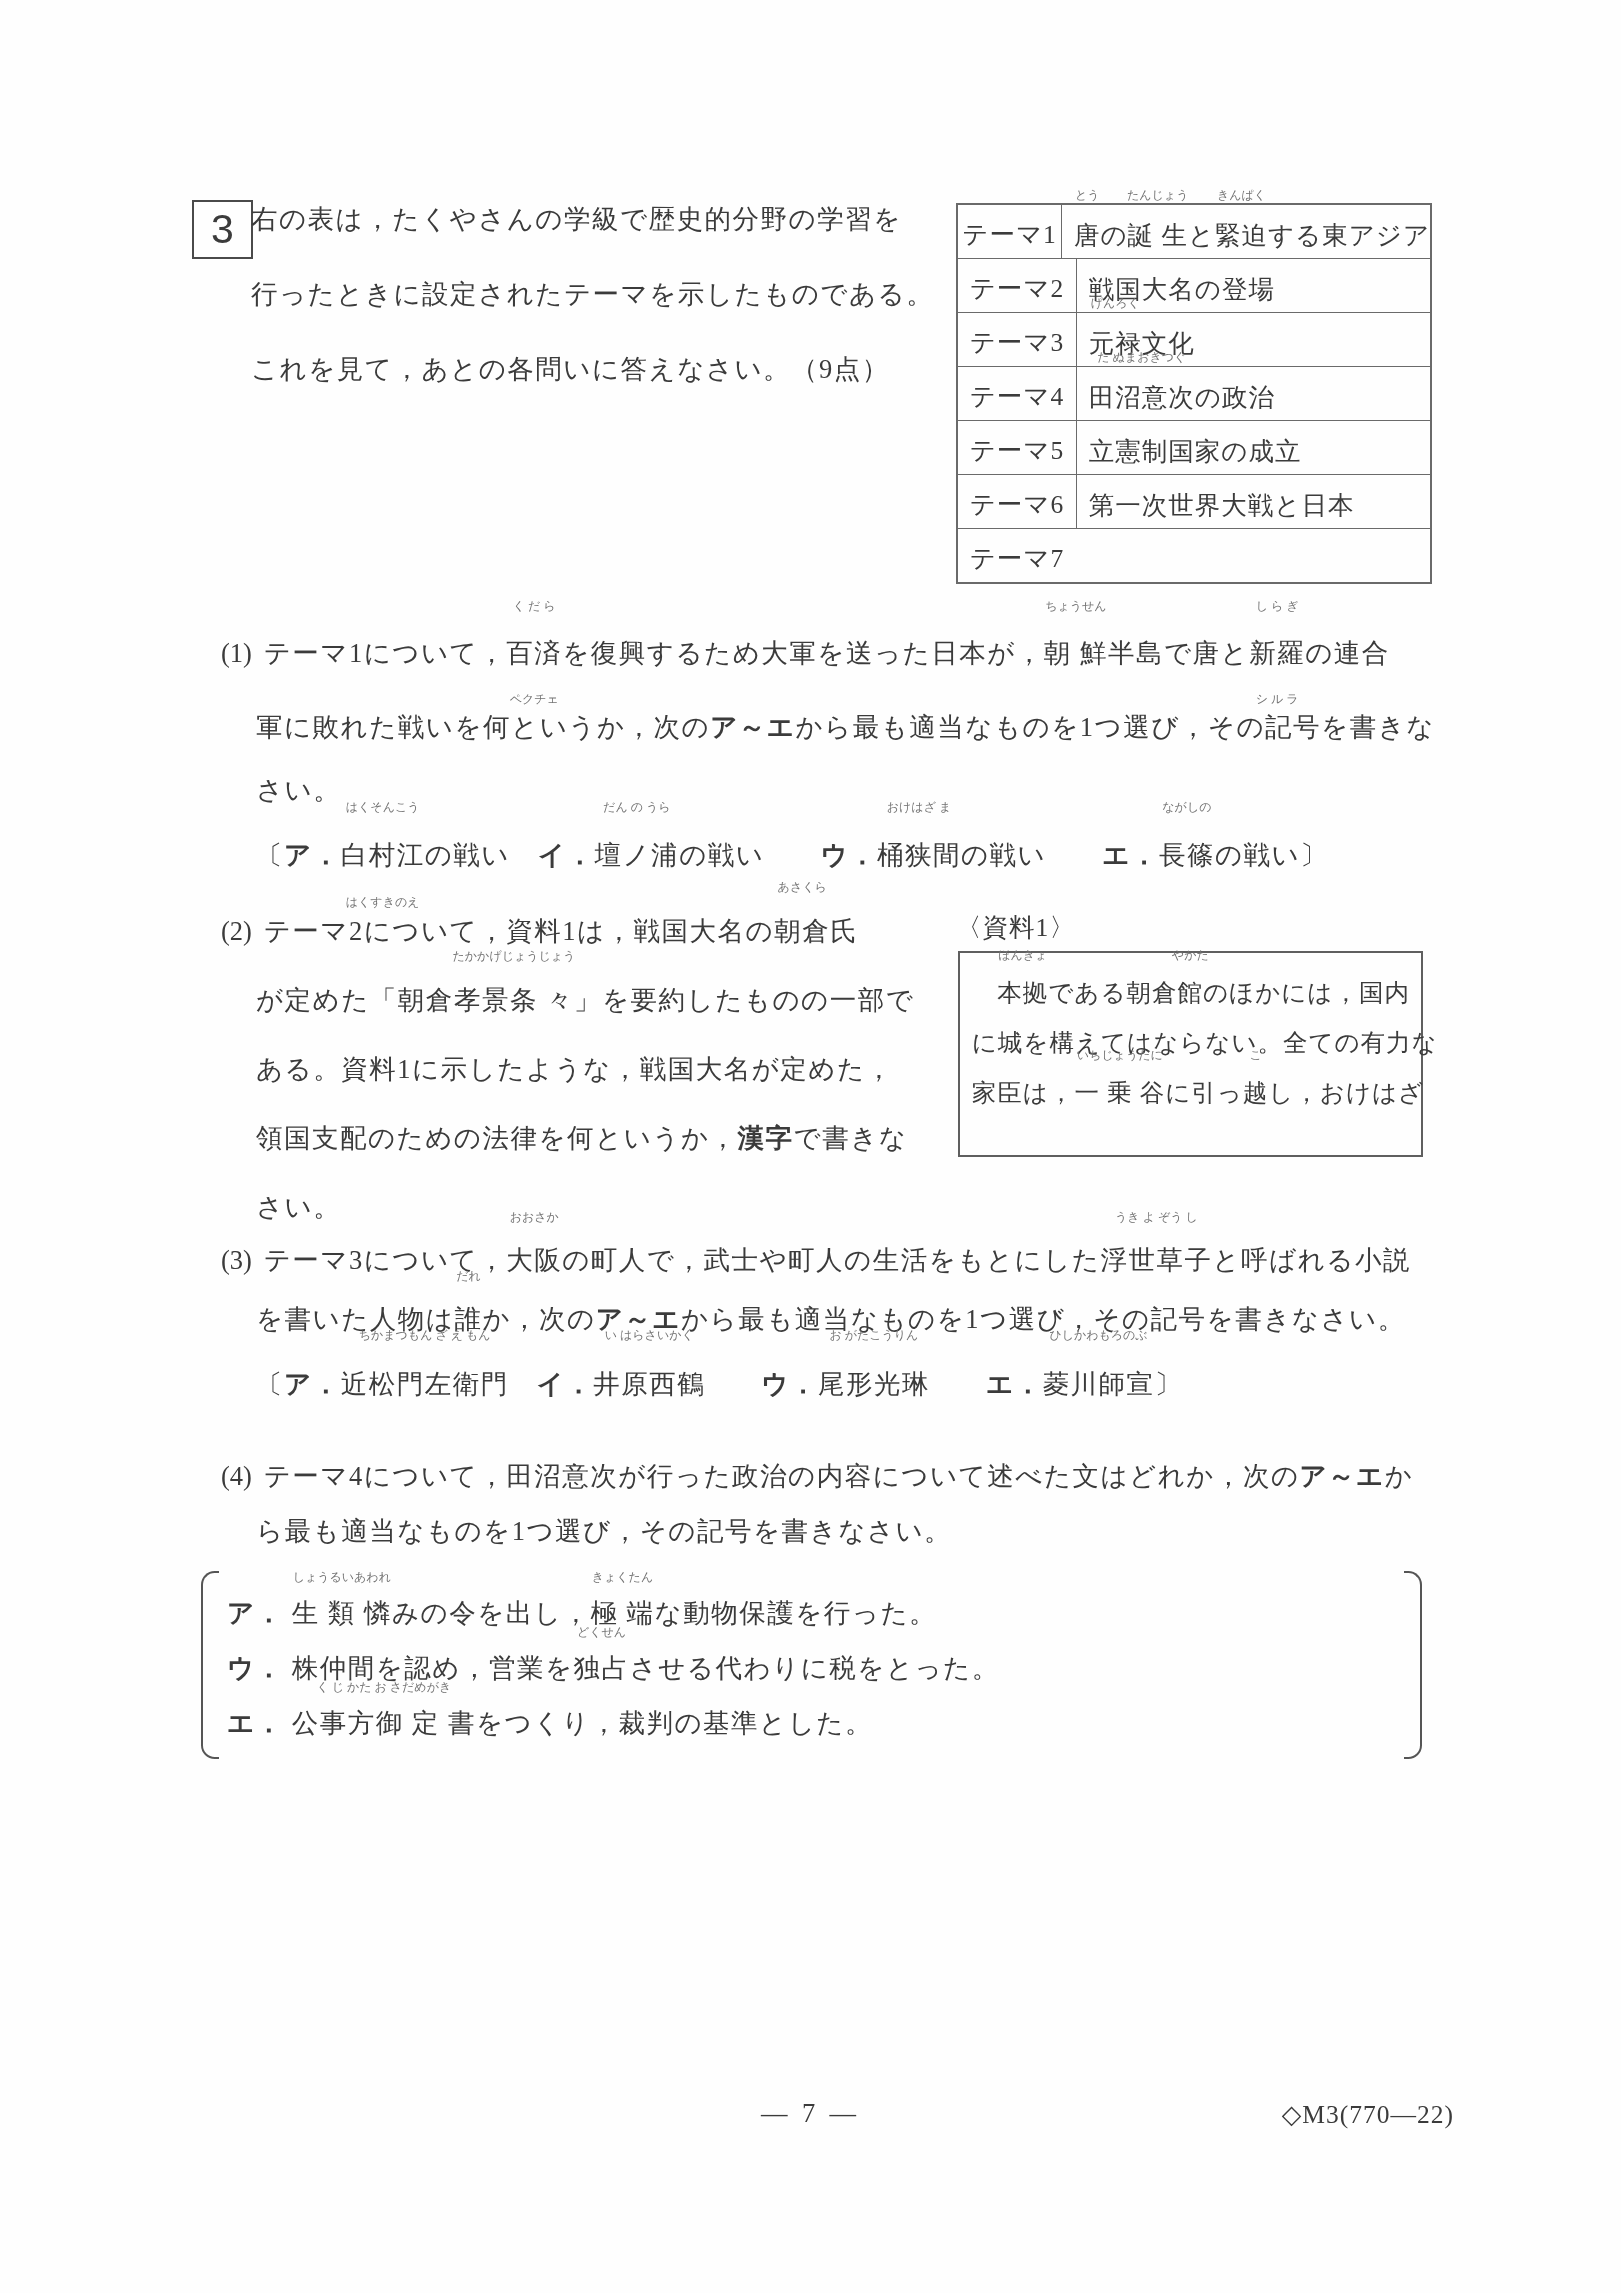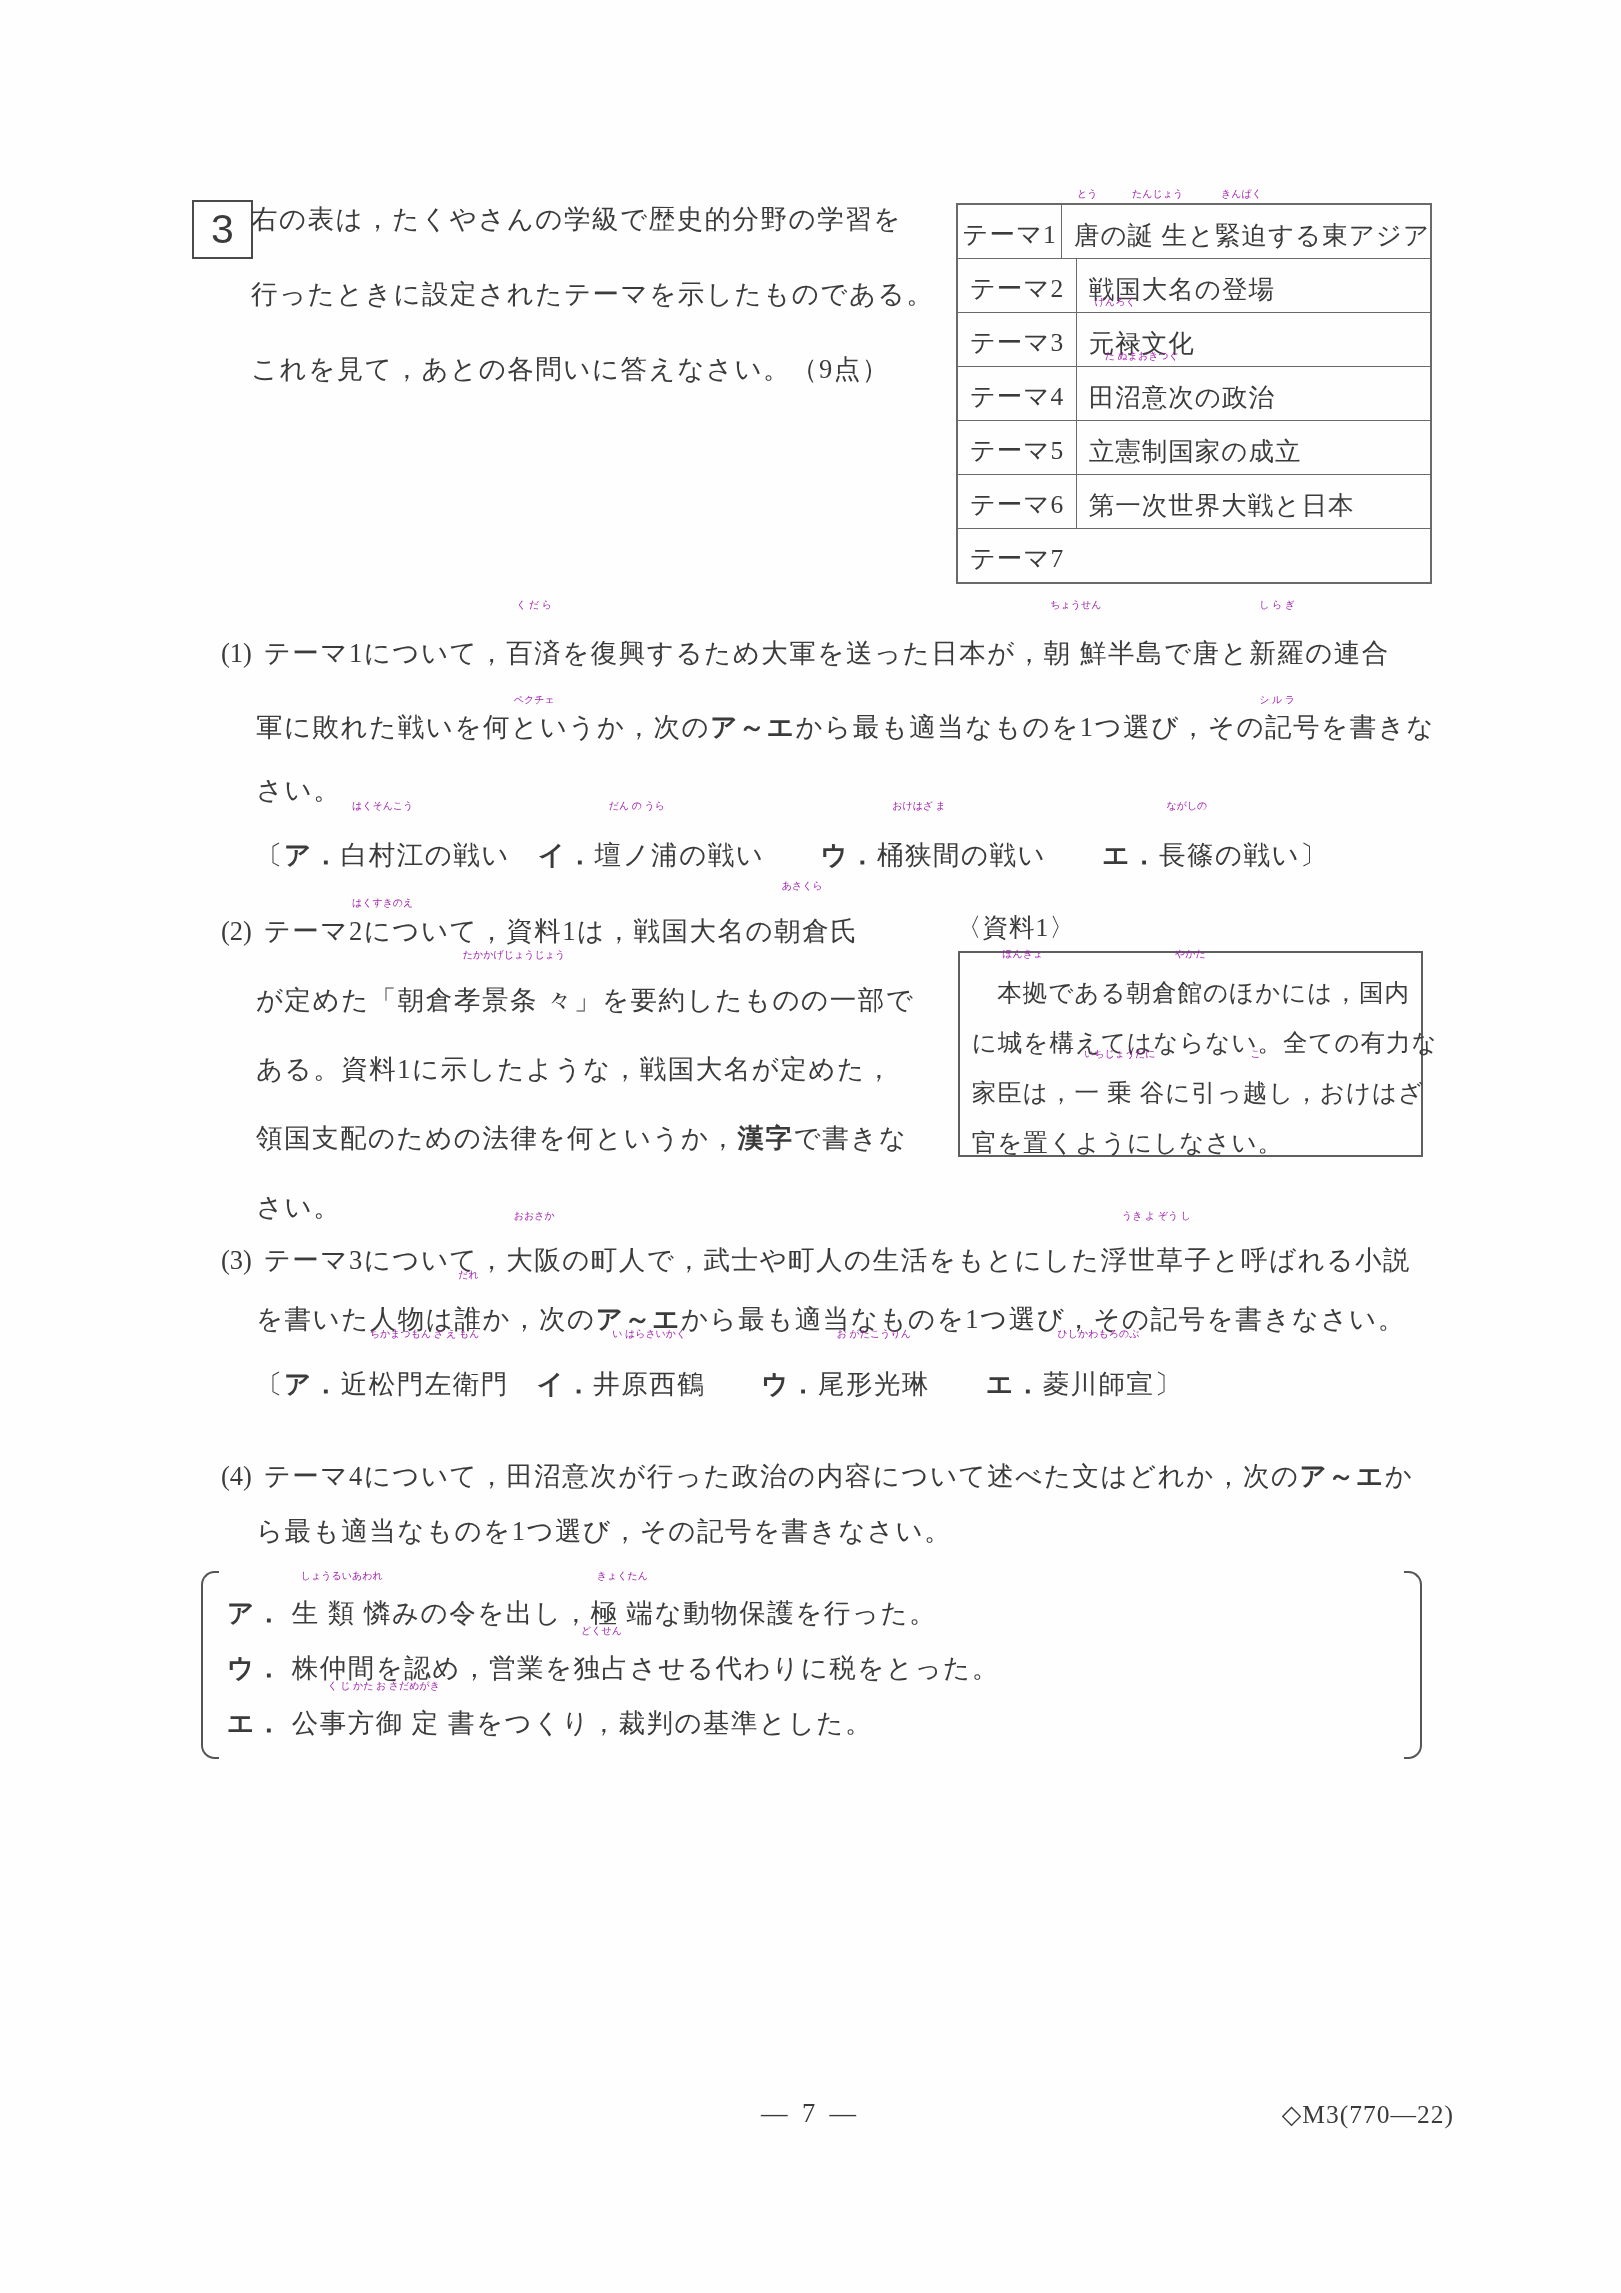--- a/index.html
+++ b/index.html
@@ -9,21 +9,21 @@
     margin:0 auto;
     background:#fefefe;
     font-family:"Liberation Serif","DejaVu Serif",serif;
     color:#3b3b3b;
     overflow:hidden;
   }
   
   .seg{position:relative;display:inline-block;white-space:pre;}
   .seg .rt,.seg .rtb{
     position:absolute;left:50%;transform:translateX(-50%);
-    font-size:10px;line-height:1;white-space:pre;color:#a21caf;letter-spacing:0;
+    font-size:12px;line-height:1;white-space:pre;color:#737373;letter-spacing:0;
     font-weight:normal;
   }
   .seg .rt{top:-15.7px;}
   .seg .rtb{bottom:-14.7px;}
   .seg.b{font-weight:bold;}
   
   .ln{white-space:pre;letter-spacing:1.5px;}
   
   .qbox{
     position:absolute;left:192px;top:200px;width:57px;height:55px;
@@ -132,21 +132,20 @@
     <div class="ln indent"><span class="seg">ある。資料1に示したような，戦国大名が定めた，</span></div>
     <div class="ln indent"><span class="seg">領国支配のための法律を何というか，</span><span class="seg b">漢字</span><span class="seg">で書きな</span></div>
     <div class="ln indent"><span class="seg">さい。</span></div>
   </div>
 
   <div class="shiryo-label">〈資料1〉</div>
   <div class="shiryo-box">
     <div class="ln"><span class="seg">　</span><span class="seg">本拠<span class="rt">ほんきょ</span></span><span class="seg">である朝倉</span><span class="seg">館<span class="rt">やかた</span></span><span class="seg">のほかには，国内</span></div>
     <div class="ln"><span class="seg">に城を構えてはならない。全ての有力な</span></div>
     <div class="ln"><span class="seg">家臣は，</span><span class="seg">一 乗 谷<span class="rt">いちじょうだに</span></span><span class="seg">に引っ</span><span class="seg">越<span class="rt">こ</span></span><span class="seg">し，おけはざ</span></div>
-    <div class="ln"><span class="seg">官を置くようにしなさい。</span></div>
   </div>
 
   <div class="question q" id="q3q">
     <div class="ln"><span class="qnum">(3)</span><span><span class="seg">テーマ3について，</span><span class="seg">大阪<span class="rt">おおさか</span></span><span class="seg">の町人で，武士や町人の生活をもとにした</span><span class="seg">浮世草子<span class="rt">うき よ ぞう し</span></span><span class="seg">と呼ばれる小説</span></span></div>
     <div class="ln indent"><span class="seg">を書いた人物は</span><span class="seg">誰<span class="rt">だれ</span></span><span class="seg">か，次の</span><span class="seg b">ア～エ</span><span class="seg">から最も適当なものを1つ選び，その記号を書きなさい。</span></div>
     <div class="ln indent opts"><span class="seg">〔</span><span class="seg b">ア．</span><span class="seg">近松門左衛門<span class="rt">ちかまつもん ざ え もん</span></span><span class="seg">　</span><span class="seg b">イ．</span><span class="seg">井原西鶴<span class="rt">い はらさいかく</span></span><span class="seg">　　</span><span class="seg b">ウ．</span><span class="seg">尾形光琳<span class="rt">お がたこうりん</span></span><span class="seg">　　</span><span class="seg b">エ．</span><span class="seg">菱川師宣<span class="rt">ひしかわもろのぶ</span></span><span class="seg">〕</span></div>
   </div>
 
   <div class="question q" id="q4">
     <div class="ln"><span class="qnum">(4)</span><span><span class="seg">テーマ4について，田沼意次が行った政治の内容について述べた文はどれか，次の</span><span class="seg b">ア～エ</span><span class="seg">か</span></span></div>

